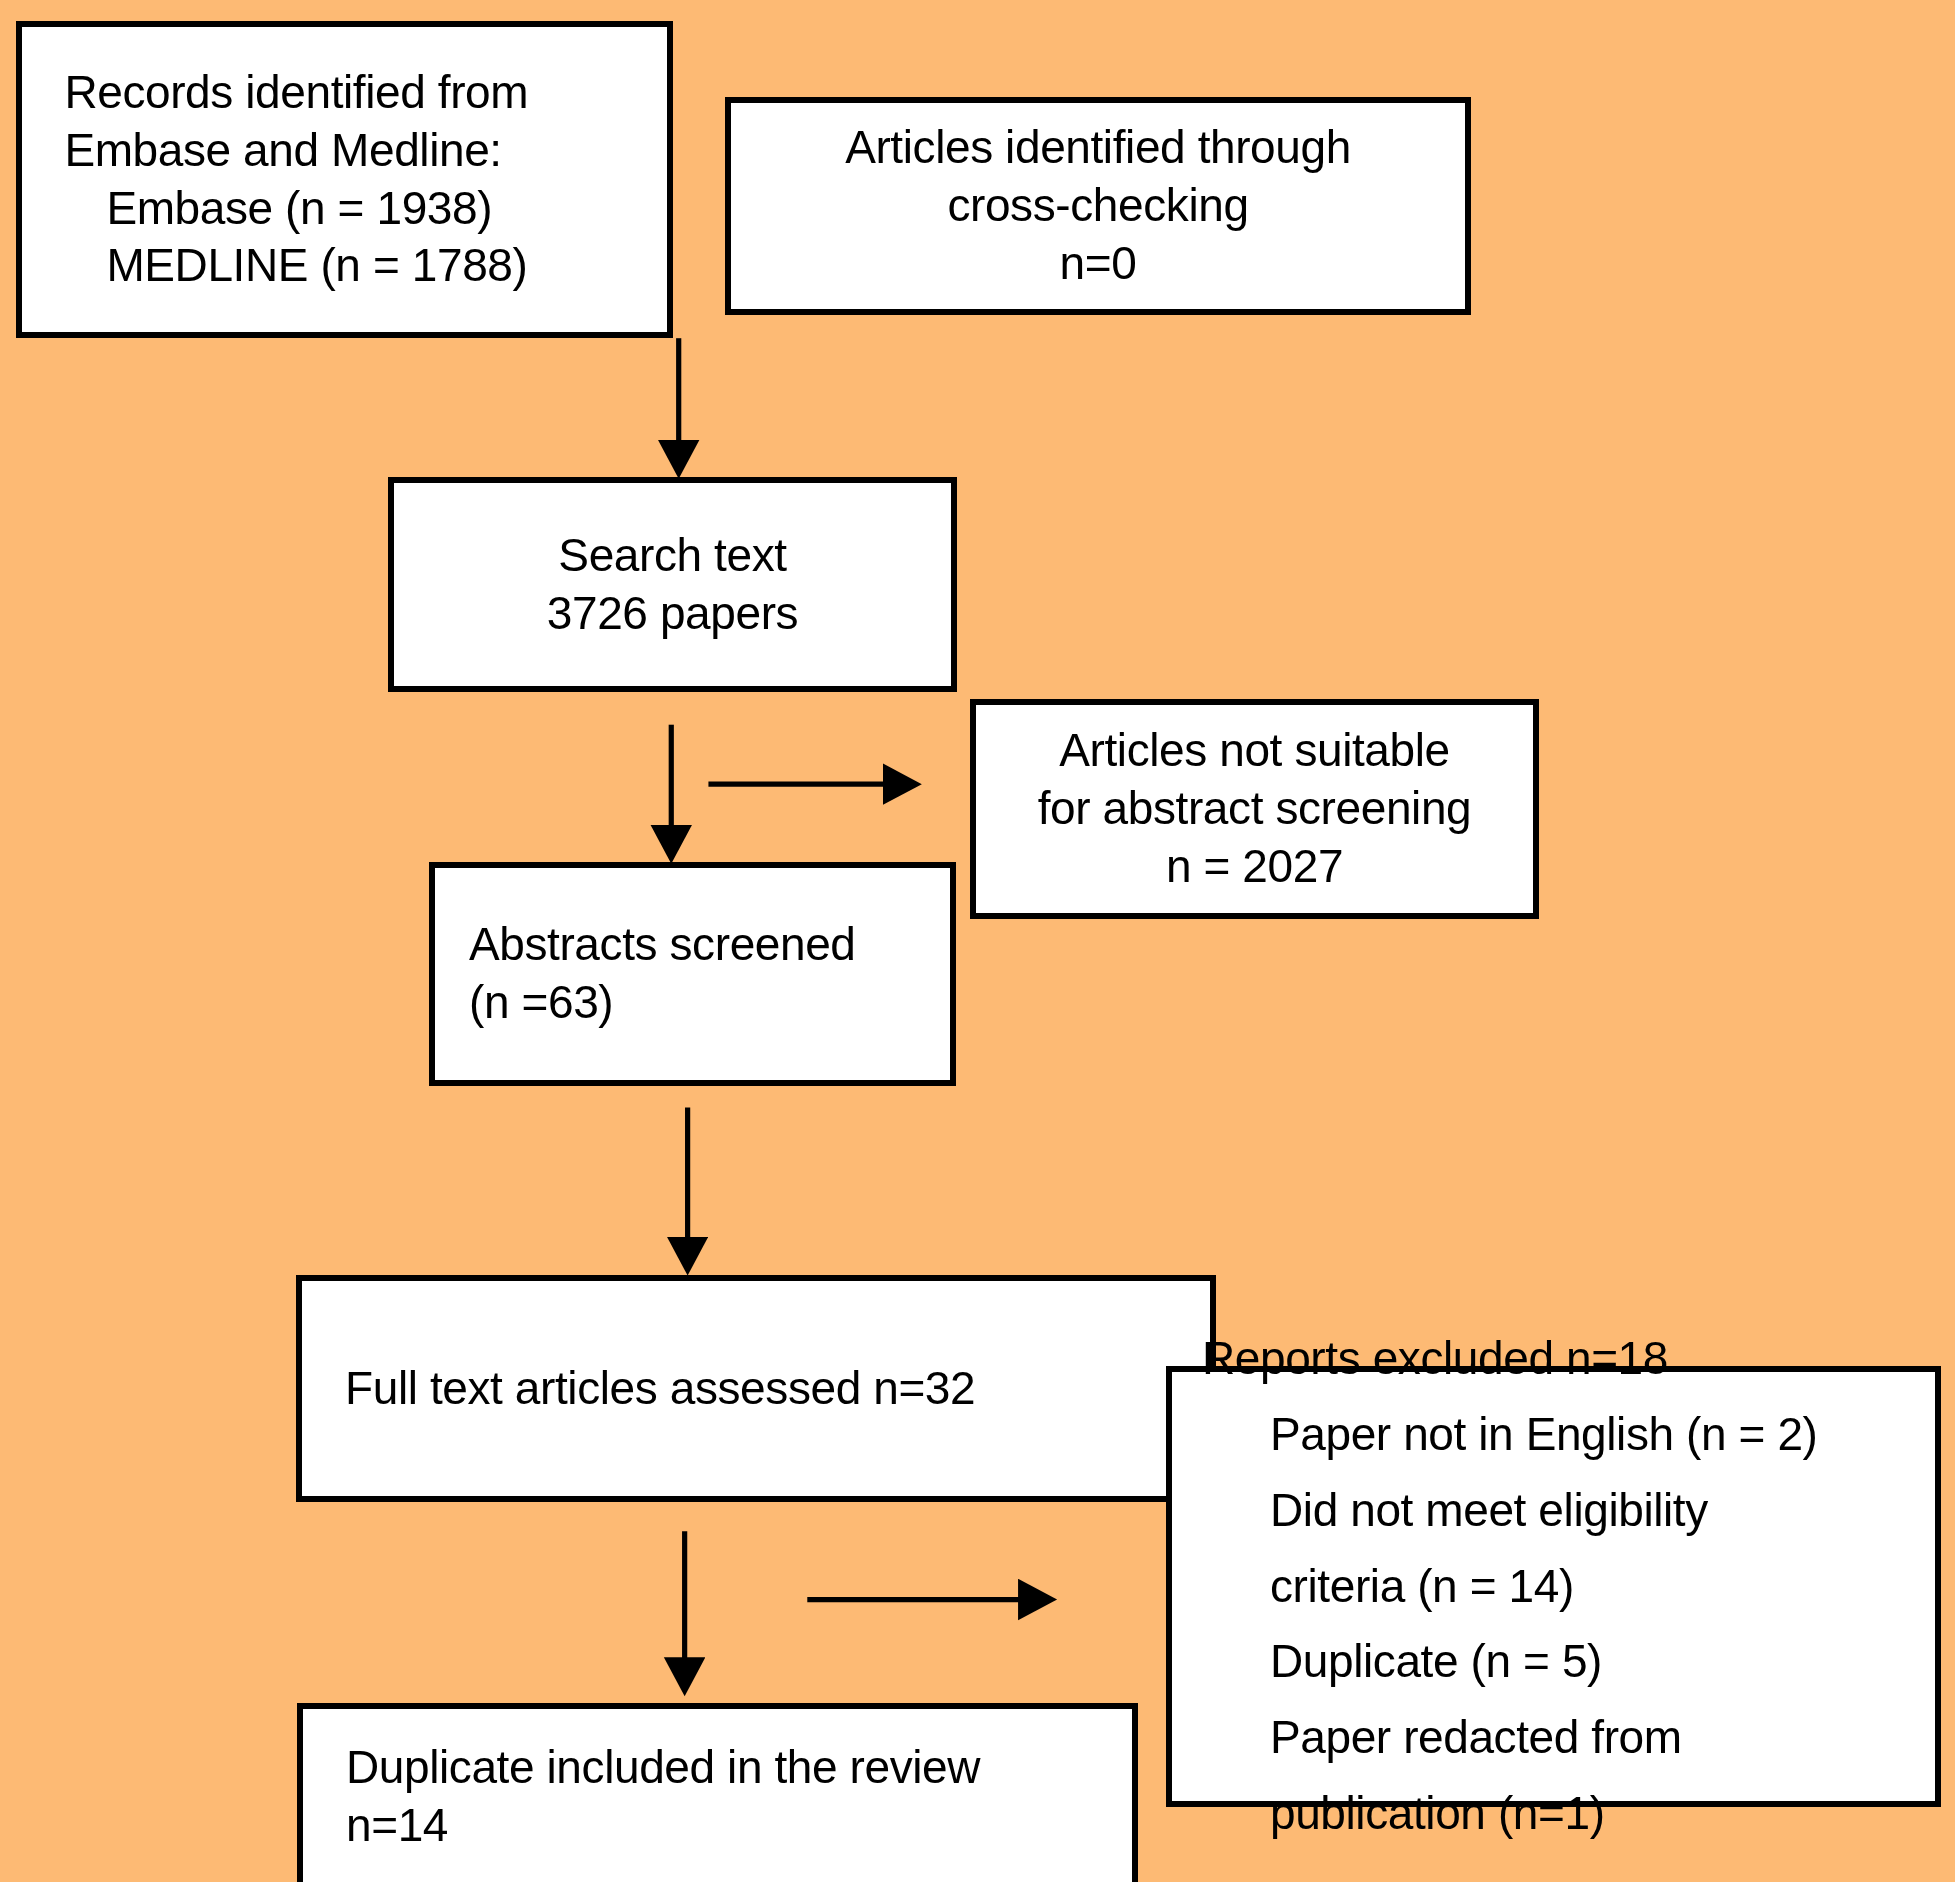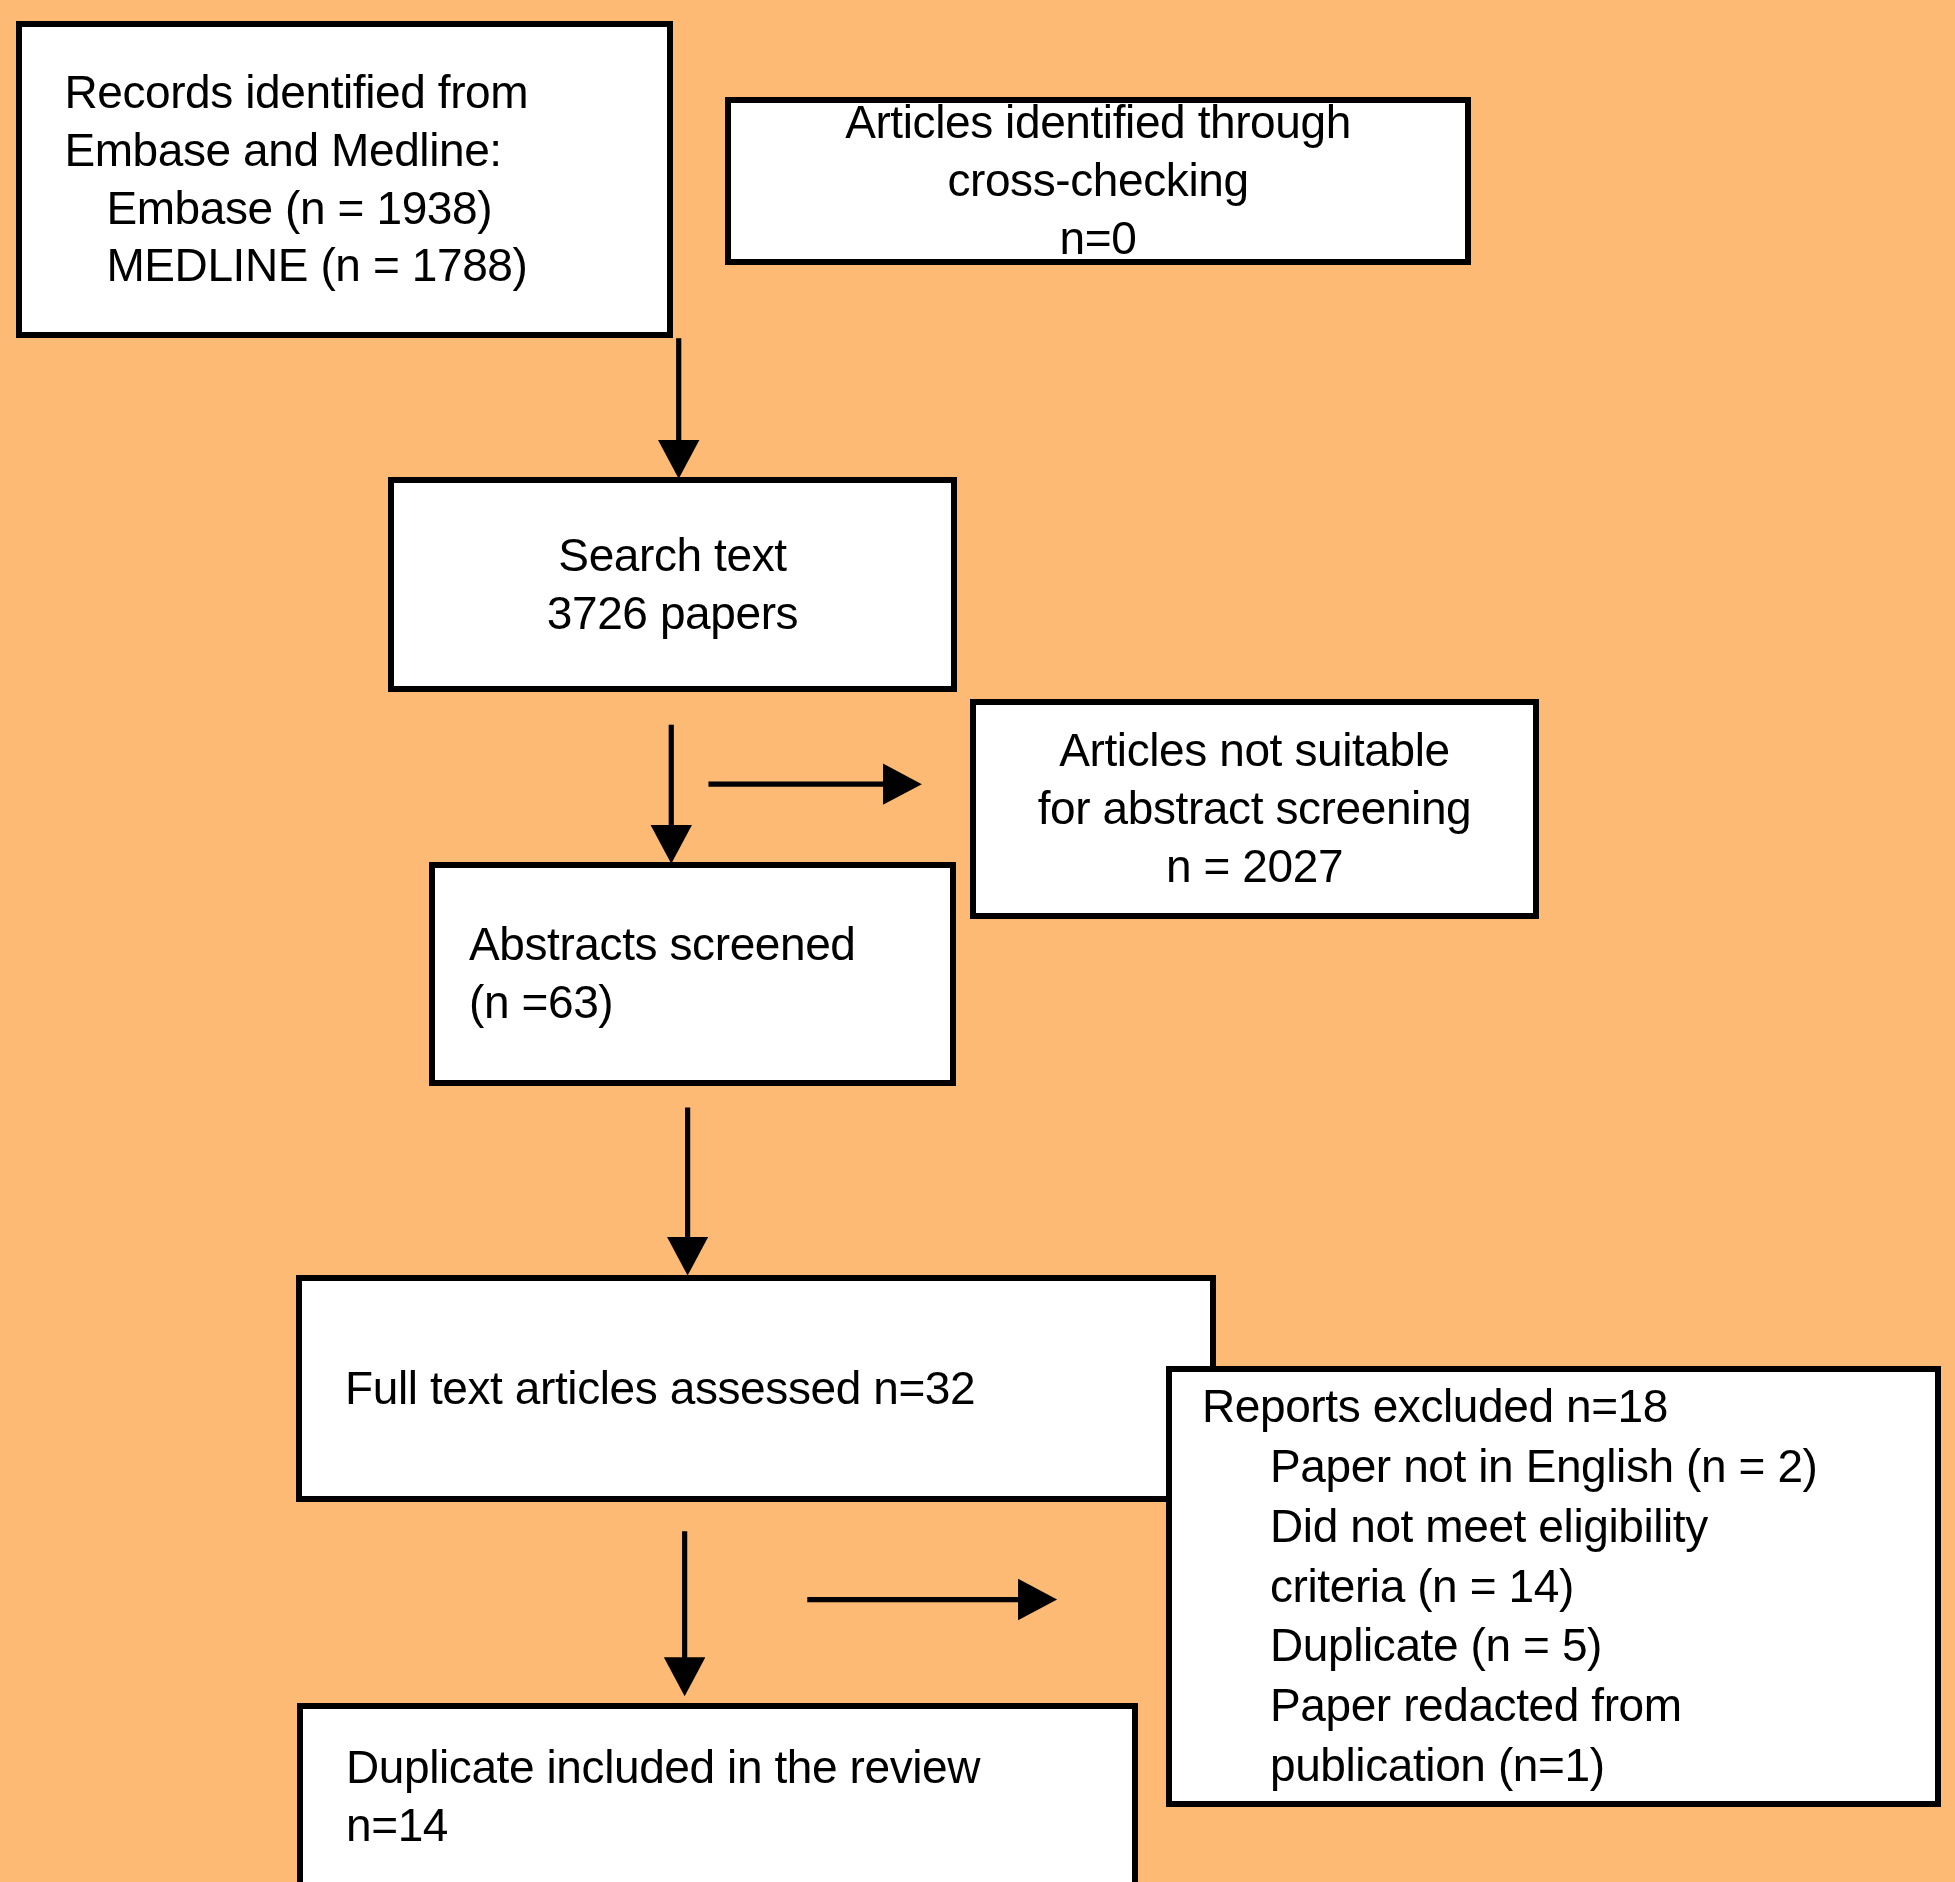--- a/index.html
+++ b/index.html
@@ -84,21 +84,21 @@
     </g>
   </svg>
 
   <div class="box leftal" style="left:16.4px; top:21px; width:657px; height:317px; padding-left:42px; padding-right:15px;">
     <span class="line">Records identified from</span>
     <span class="line">Embase and Medline:</span>
     <span class="line pad-left-sm">Embase (n = 1938)</span>
     <span class="line pad-left-sm">MEDLINE (n = 1788)</span>
   </div>
 
-  <div class="box center" style="left:725px; top:97px; width:746px; height:168px;">
+  <div class="box center" style="left:725px; top:97px; width:746px; height:218px;">
     <span class="line">Articles identified through</span>
     <span class="line">cross-checking</span>
     <span class="line">n=0</span>
   </div>
 
   <div class="box center" style="left:388px; top:477px; width:569px; height:215px;">
     <span class="line">Search text</span>
     <span class="line">3726 papers</span>
   </div>
 
@@ -110,21 +110,21 @@
 
   <div class="box leftal" style="left:429px; top:862px; width:527px; height:224px; padding-left:34px; padding-right:15px;">
     <span class="line">Abstracts screened</span>
     <span class="line">(n =63)</span>
   </div>
 
   <div class="box leftal" style="left:296px; top:1275px; width:920px; height:227px; padding-left:43px; padding-right:15px;">
     <span class="line">Full text articles assessed n=32</span>
   </div>
 
-  <div class="box leftal" style="left:1166px; top:1366px; width:775px; height:441px; padding-left:30px; padding-right:10.4px; line-height:1.30;">
+  <div class="box leftal" style="left:1166px; top:1366px; width:775px; height:441px; padding-left:30px; padding-right:10.4px; line-height:1.30;gap:16px;">
     <span class="line">Reports excluded n=18</span>
     <span class="line pad-left">Paper not in English (n = 2)</span>
     <span class="line pad-left">Did not meet eligibility</span>
     <span class="line pad-left">criteria (n = 14)</span>
     <span class="line pad-left">Duplicate (n = 5)</span>
     <span class="line pad-left">Paper redacted from</span>
     <span class="line pad-left">publication (n=1)</span>
   </div>
 
   <div class="box leftal" style="left:297px; top:1703px; width:841px; height:187px; padding-left:43px; padding-right:15px;">

